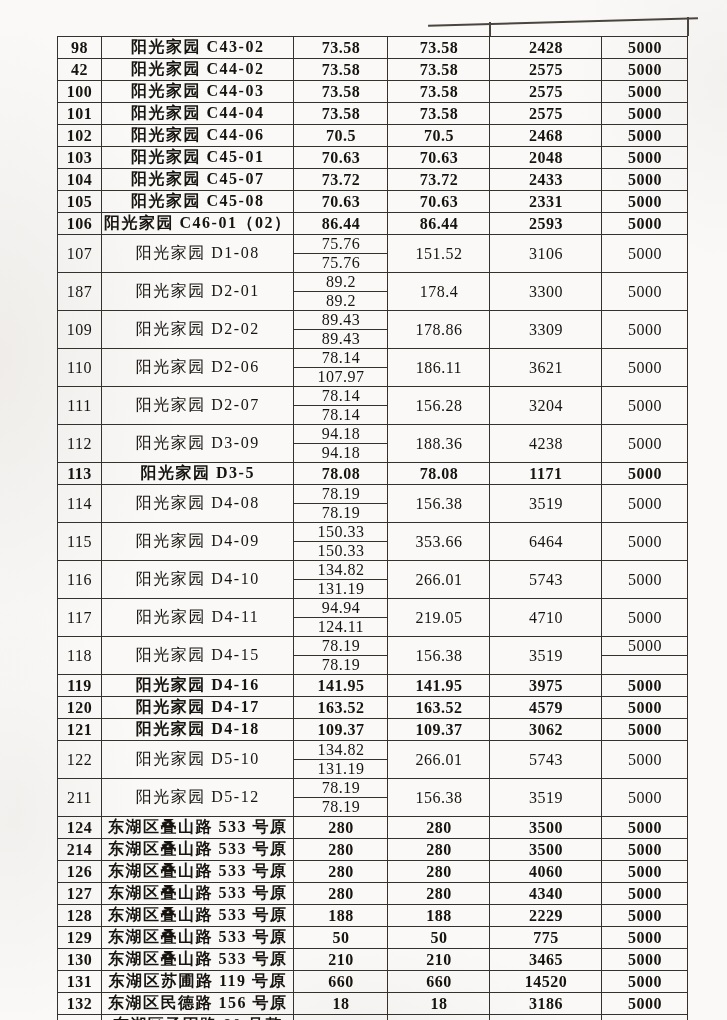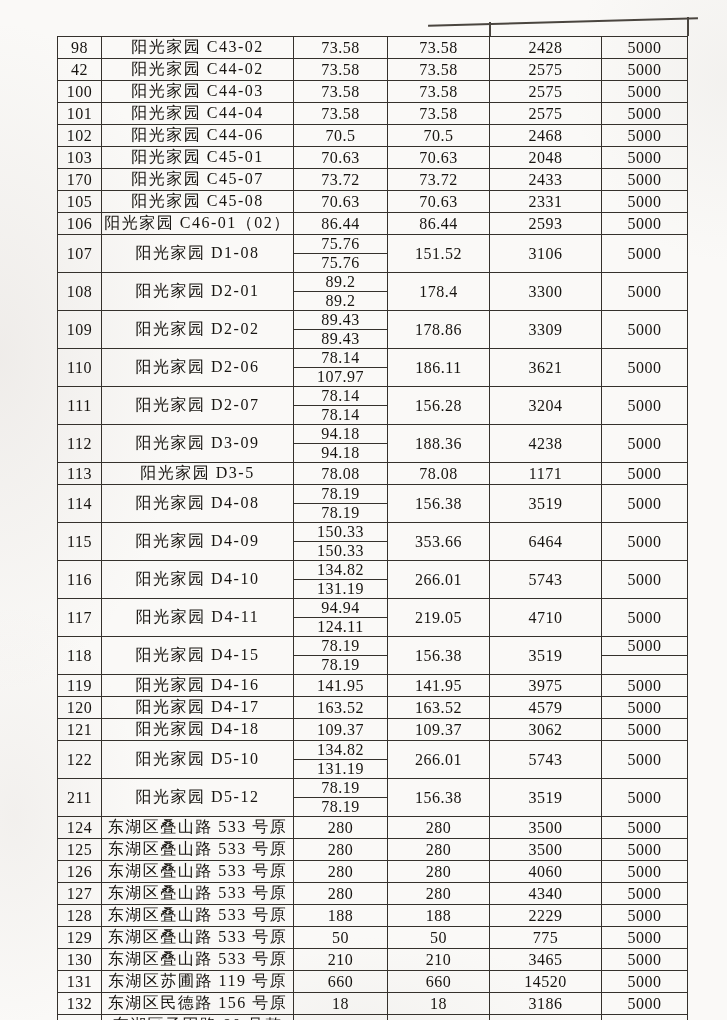--- a/index.html
+++ b/index.html
@@ -33,21 +33,21 @@
   table.scan-table td {
     border: 1px solid #35312c;
     padding: 0 2px;
     text-align: center;
     vertical-align: middle;
     color: #171410;
     font-size: 16px;
     white-space: nowrap;
     overflow: hidden;
   }
-  tr.h1 { height: 20px; }
+  tr.h1 { height: 20px; font-weight: bold; }
   tr.h2 { height: 19px; }
   td.cell-num  { font-size: 15px; letter-spacing: 0.5px; }
   td.cell-name { letter-spacing: 1.5px; }
   td.cell-val  { letter-spacing: 0.5px; }
   
   .prev-row-line {
     position: absolute;
     left: 428px;
     top: 21px;
     width: 270px;
@@ -132,21 +132,21 @@
         </tr>
         <tr class="h1">
           <td class="cell-num">103</td>
           <td class="cell-name">阳光家园 C45-01</td>
           <td class="cell-val">70.63</td>
           <td class="cell-val">70.63</td>
           <td class="cell-val">2048</td>
           <td class="cell-val">5000</td>
         </tr>
         <tr class="h1">
-          <td class="cell-num">170</td>
+          <td class="cell-num">104</td>
           <td class="cell-name">阳光家园 C45-07</td>
           <td class="cell-val">73.72</td>
           <td class="cell-val">73.72</td>
           <td class="cell-val">2433</td>
           <td class="cell-val">5000</td>
         </tr>
         <tr class="h1">
           <td class="cell-num">105</td>
           <td class="cell-name">阳光家园 C45-08</td>
           <td class="cell-val">70.63</td>
@@ -167,21 +167,21 @@
           <td class="cell-name" rowspan="2">阳光家园 D1-08</td>
           <td class="cell-val">75.76</td>
           <td class="cell-val" rowspan="2">151.52</td>
           <td class="cell-val" rowspan="2">3106</td>
           <td class="cell-val" rowspan="2">5000</td>
         </tr>
         <tr class="h2">
           <td class="cell-val">75.76</td>
         </tr>
         <tr class="h2">
-          <td class="cell-num" rowspan="2">108</td>
+          <td class="cell-num" rowspan="2">187</td>
           <td class="cell-name" rowspan="2">阳光家园 D2-01</td>
           <td class="cell-val">89.2</td>
           <td class="cell-val" rowspan="2">178.4</td>
           <td class="cell-val" rowspan="2">3300</td>
           <td class="cell-val" rowspan="2">5000</td>
         </tr>
         <tr class="h2">
           <td class="cell-val">89.2</td>
         </tr>
         <tr class="h2">
@@ -340,21 +340,21 @@
         </tr>
         <tr class="h1">
           <td class="cell-num">124</td>
           <td class="cell-name">东湖区叠山路 533 号原</td>
           <td class="cell-val">280</td>
           <td class="cell-val">280</td>
           <td class="cell-val">3500</td>
           <td class="cell-val">5000</td>
         </tr>
         <tr class="h1">
-          <td class="cell-num">125</td>
+          <td class="cell-num">214</td>
           <td class="cell-name">东湖区叠山路 533 号原</td>
           <td class="cell-val">280</td>
           <td class="cell-val">280</td>
           <td class="cell-val">3500</td>
           <td class="cell-val">5000</td>
         </tr>
         <tr class="h1">
           <td class="cell-num">126</td>
           <td class="cell-name">东湖区叠山路 533 号原</td>
           <td class="cell-val">280</td>

